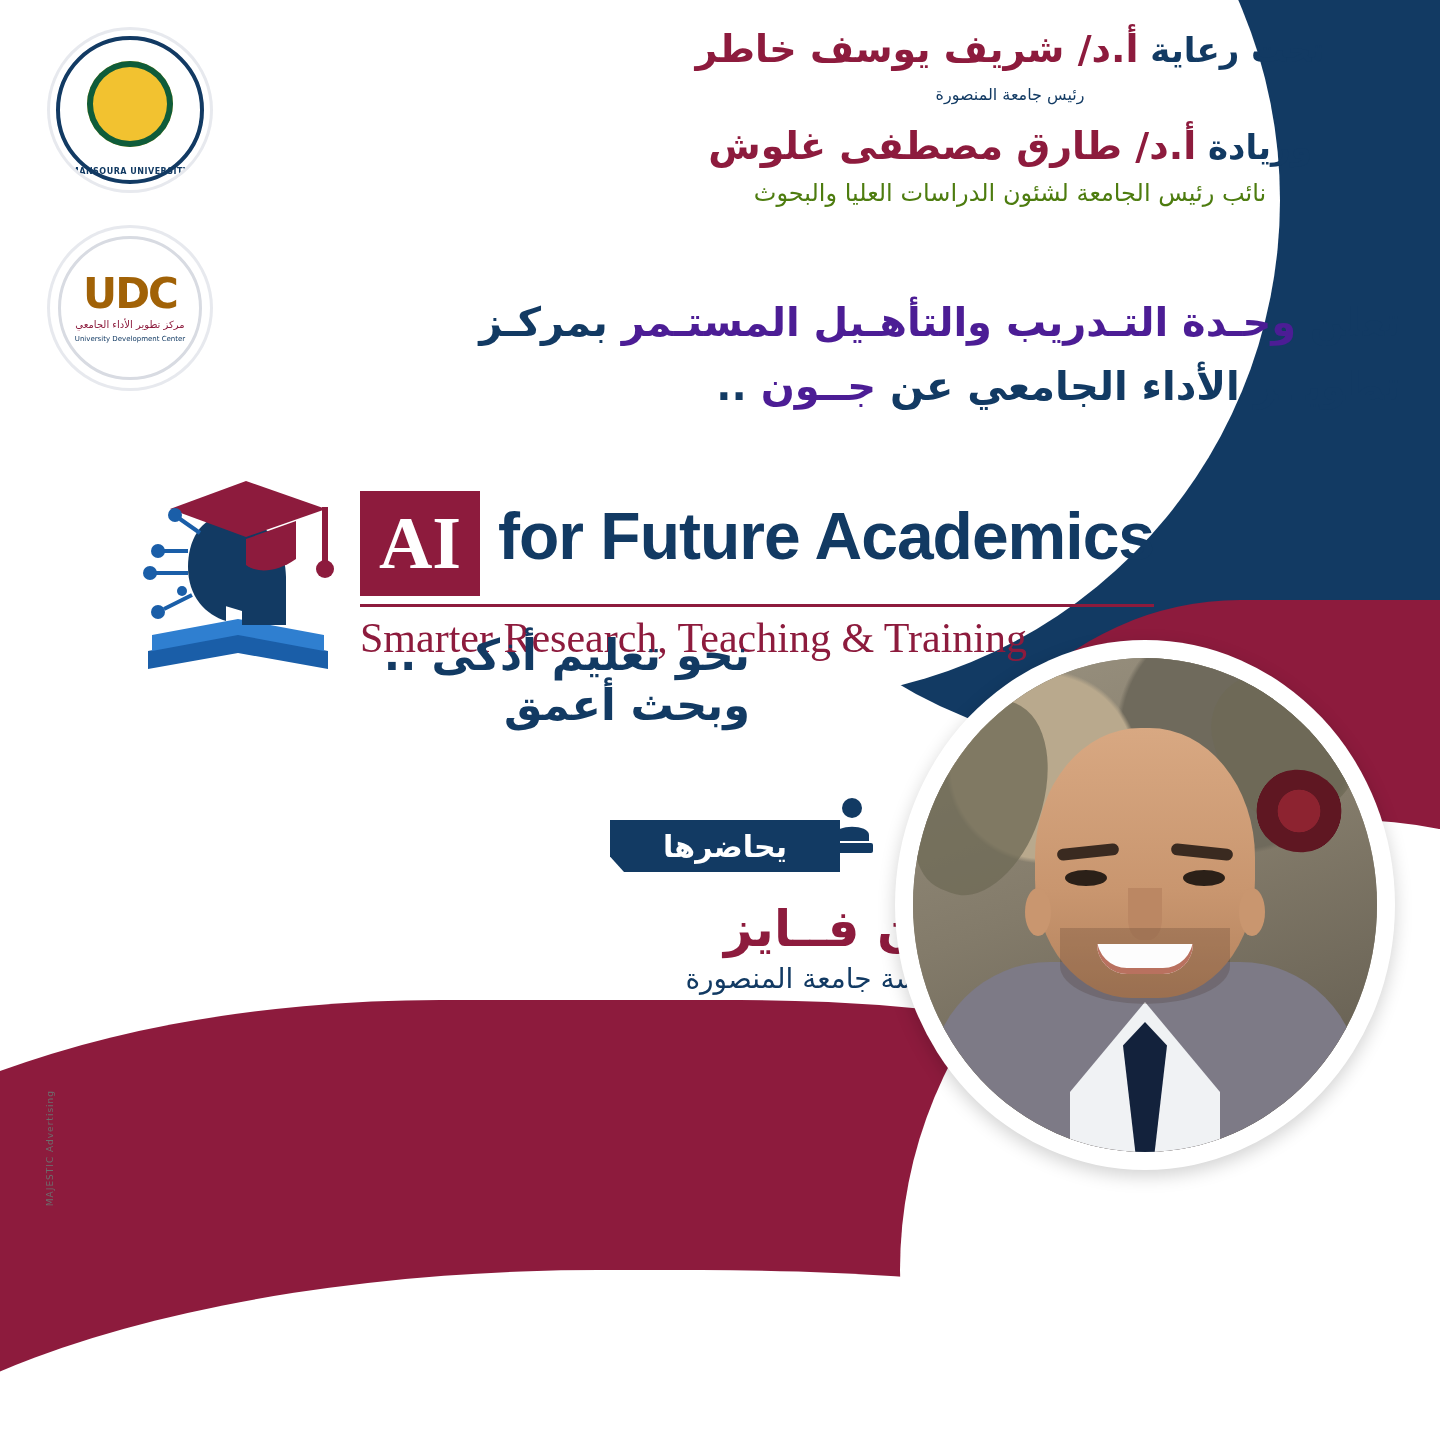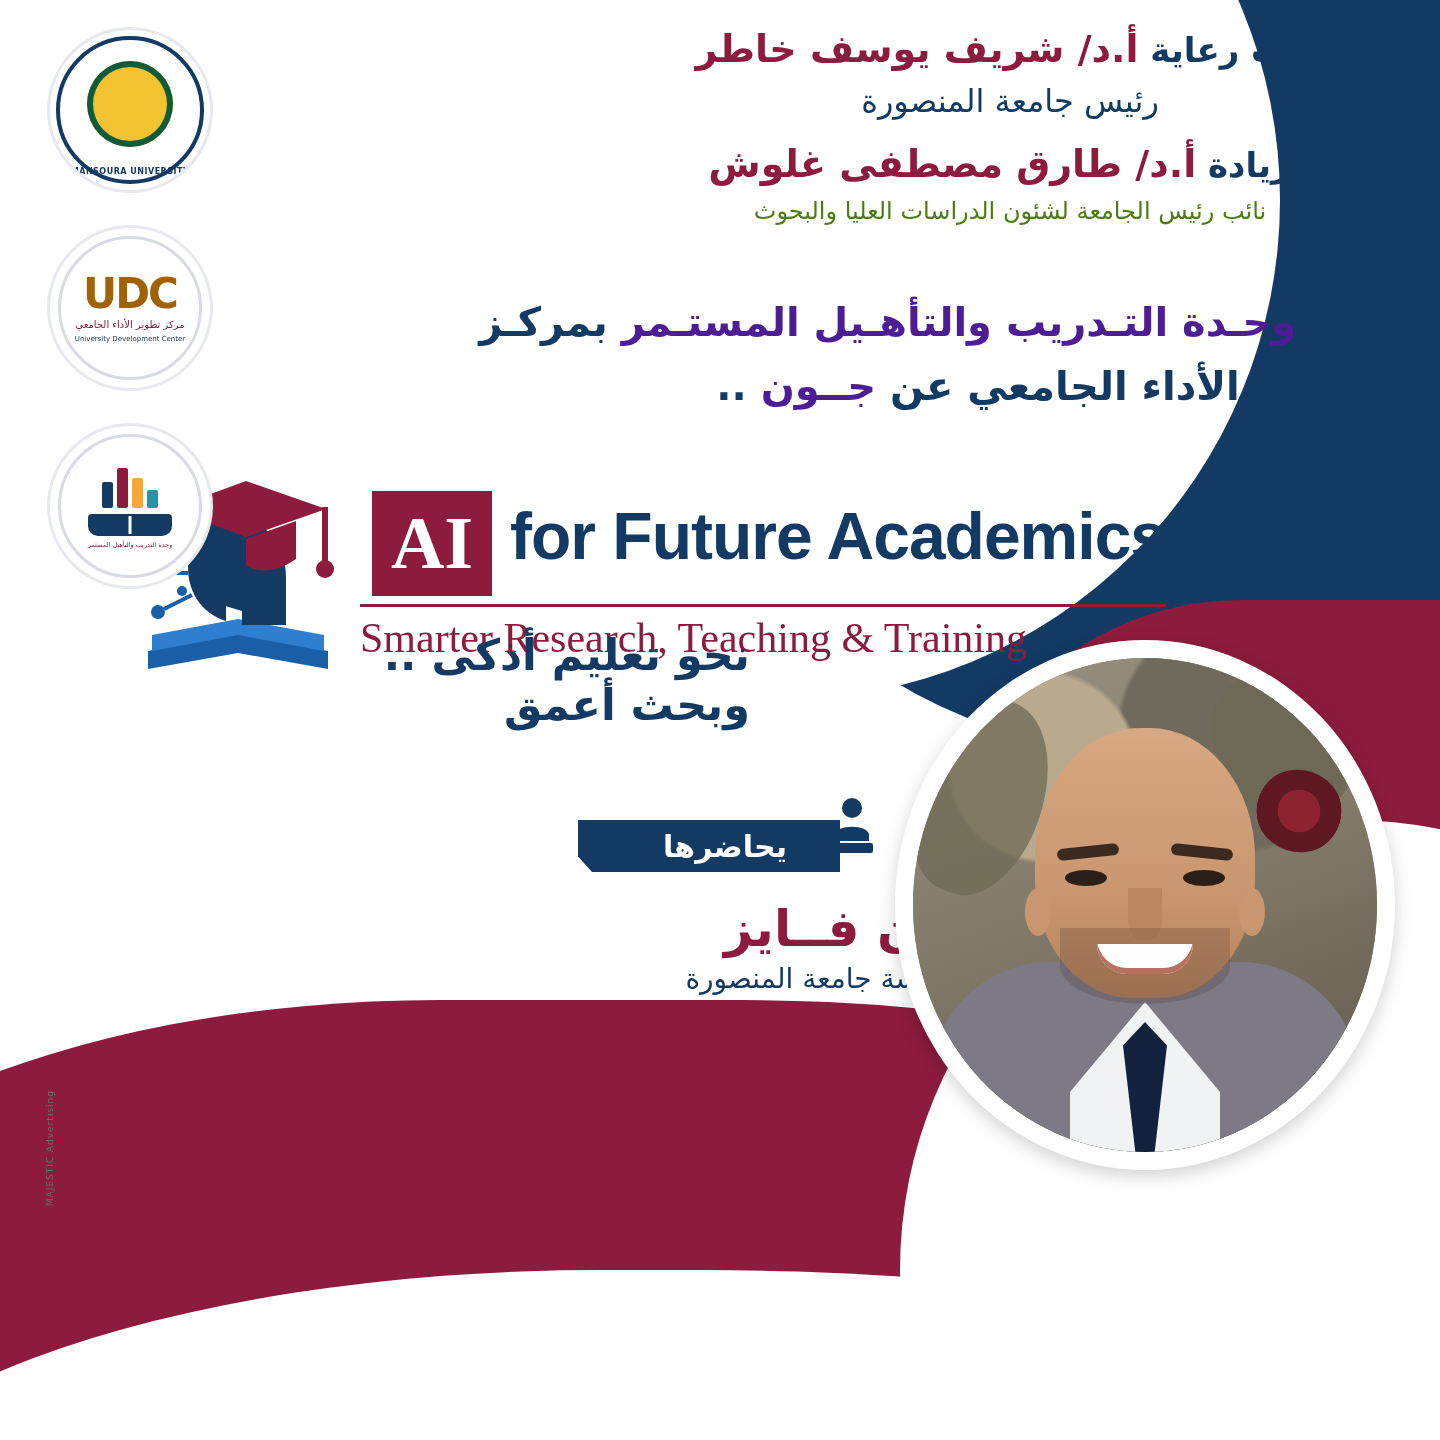--- a/index.html
+++ b/index.html
@@ -77,21 +77,21 @@
 
   
   .header{
     position:absolute;top:24px;right:60px;width:740px;
     text-align:center;
     color:#123a63;
     direction:rtl;
   }
   .hdr-line1{font-size:34px;font-weight:700;color:#123a63;line-height:1.35;}
   .hdr-line1 .name{color:#8d1b3d;font-size:38px;font-weight:700;}
-  .hdr-sub{font-size:32px;color:#123a63;line-height:1.5;margin-top:2px;}
+  .hdr-sub{font-size:16px;color:#123a63;line-height:1.5;margin-top:8px;}
   .hdr-line2{font-size:34px;font-weight:700;color:#123a63;line-height:1.35;margin-top:14px;}
   .hdr-line2 .name{color:#8d1b3d;font-size:38px;font-weight:700;}
   .hdr-sub2{font-size:24px;color:#4d7c0f;line-height:1.5;margin-top:2px;text-align:center;}
 
   
   .announce{
     position:absolute;top:290px;right:40px;width:1030px;
     text-align:right;direction:rtl;
     color:#123a63;
     font-size:40px;line-height:1.6;
@@ -147,21 +147,20 @@
     position:absolute;top:455px;right:230px;width:1080px;
     display:flex;align-items:center;gap:10px;direction:ltr;
   }
   .ai-mark{width:220px;height:230px;position:relative;flex:0 0 220px;}
   .ai-box{
     width:120px;height:105px;background:#8d1b3d;color:#fff;
     display:flex;align-items:center;justify-content:center;
     font-family:"Liberation Serif","DejaVu Serif",serif;
     font-weight:700;font-size:74px;line-height:1;
     margin-top:14px;
-    margin-left:12px;
   }
   .title-main{
     font-family:Liberation Sans, sans-serif;
     font-size:66px;color:#123a63;font-weight:700;line-height:1;
     letter-spacing:-1px;
   }
   .title-sub{
     font-family:"Liberation Serif","DejaVu Serif",serif;
     font-size:42px;color:#8d1b3d;font-weight:400;line-height:1.2;
     margin-top:8px;border-top:3px solid #8d1b3d;padding-top:6px;
@@ -172,21 +171,20 @@
     font-size:43px;color:#123a63;font-weight:600;
   }
 
   
   .speaker-ribbon{
     position:absolute;top:820px;right:600px;
     width:230px;height:52px;background:#123a63;
     display:flex;align-items:center;justify-content:center;
     color:#fff;font-size:30px;font-weight:700;
     clip-path:polygon(0 0,100% 0,100% 100%,14px 100%,0 70%);
-    padding-left:32px;
   }
   .speaker-icon{
     position:absolute;top:795px;right:565px;width:46px;height:62px;color:#123a63;
   }
   .speaker-name{
     position:absolute;top:900px;right:180px;width:640px;
     text-align:center;direction:rtl;
     font-size:44px;color:#123a63;font-weight:700;
   }
   .speaker-name b{color:#8d1b3d;font-size:50px;}
@@ -301,33 +299,20 @@
 
       <div class="logo-badge">
         <div class="udc-ring"></div>
         <div class="udc-stack">
           <div class="udc-main">UDC</div>
           <div class="udc-sub">مركز تطوير الأداء الجامعي</div>
           <div class="udc-sub2">University Development Center</div>
         </div>
       </div>
 
-      <div class="logo-badge">
-        <div class="tr-ring"></div>
-        <div class="udc-stack">
-          <div class="tr-bars">
-            <i style="height:18px;background:#2196a8;"></i>
-            <i style="height:30px;background:#f4a83a;"></i>
-            <i style="height:40px;background:#8d1b3d;"></i>
-            <i style="height:26px;background:#123a63;"></i>
-          </div>
-          <div class="tr-book"></div>
-          <div class="tr-text">وحدة التدريب والتأهيل المستمر</div>
-        </div>
-      </div>
 
     </div>
 
     <div class="header">
       <div class="hdr-line1">
         <span>تحت رعاية</span>
         <span class="name">أ.د/ شريف يوسف خاطر</span>
       </div>
       <div class="hdr-sub">رئيس جامعة المنصورة</div>
 

